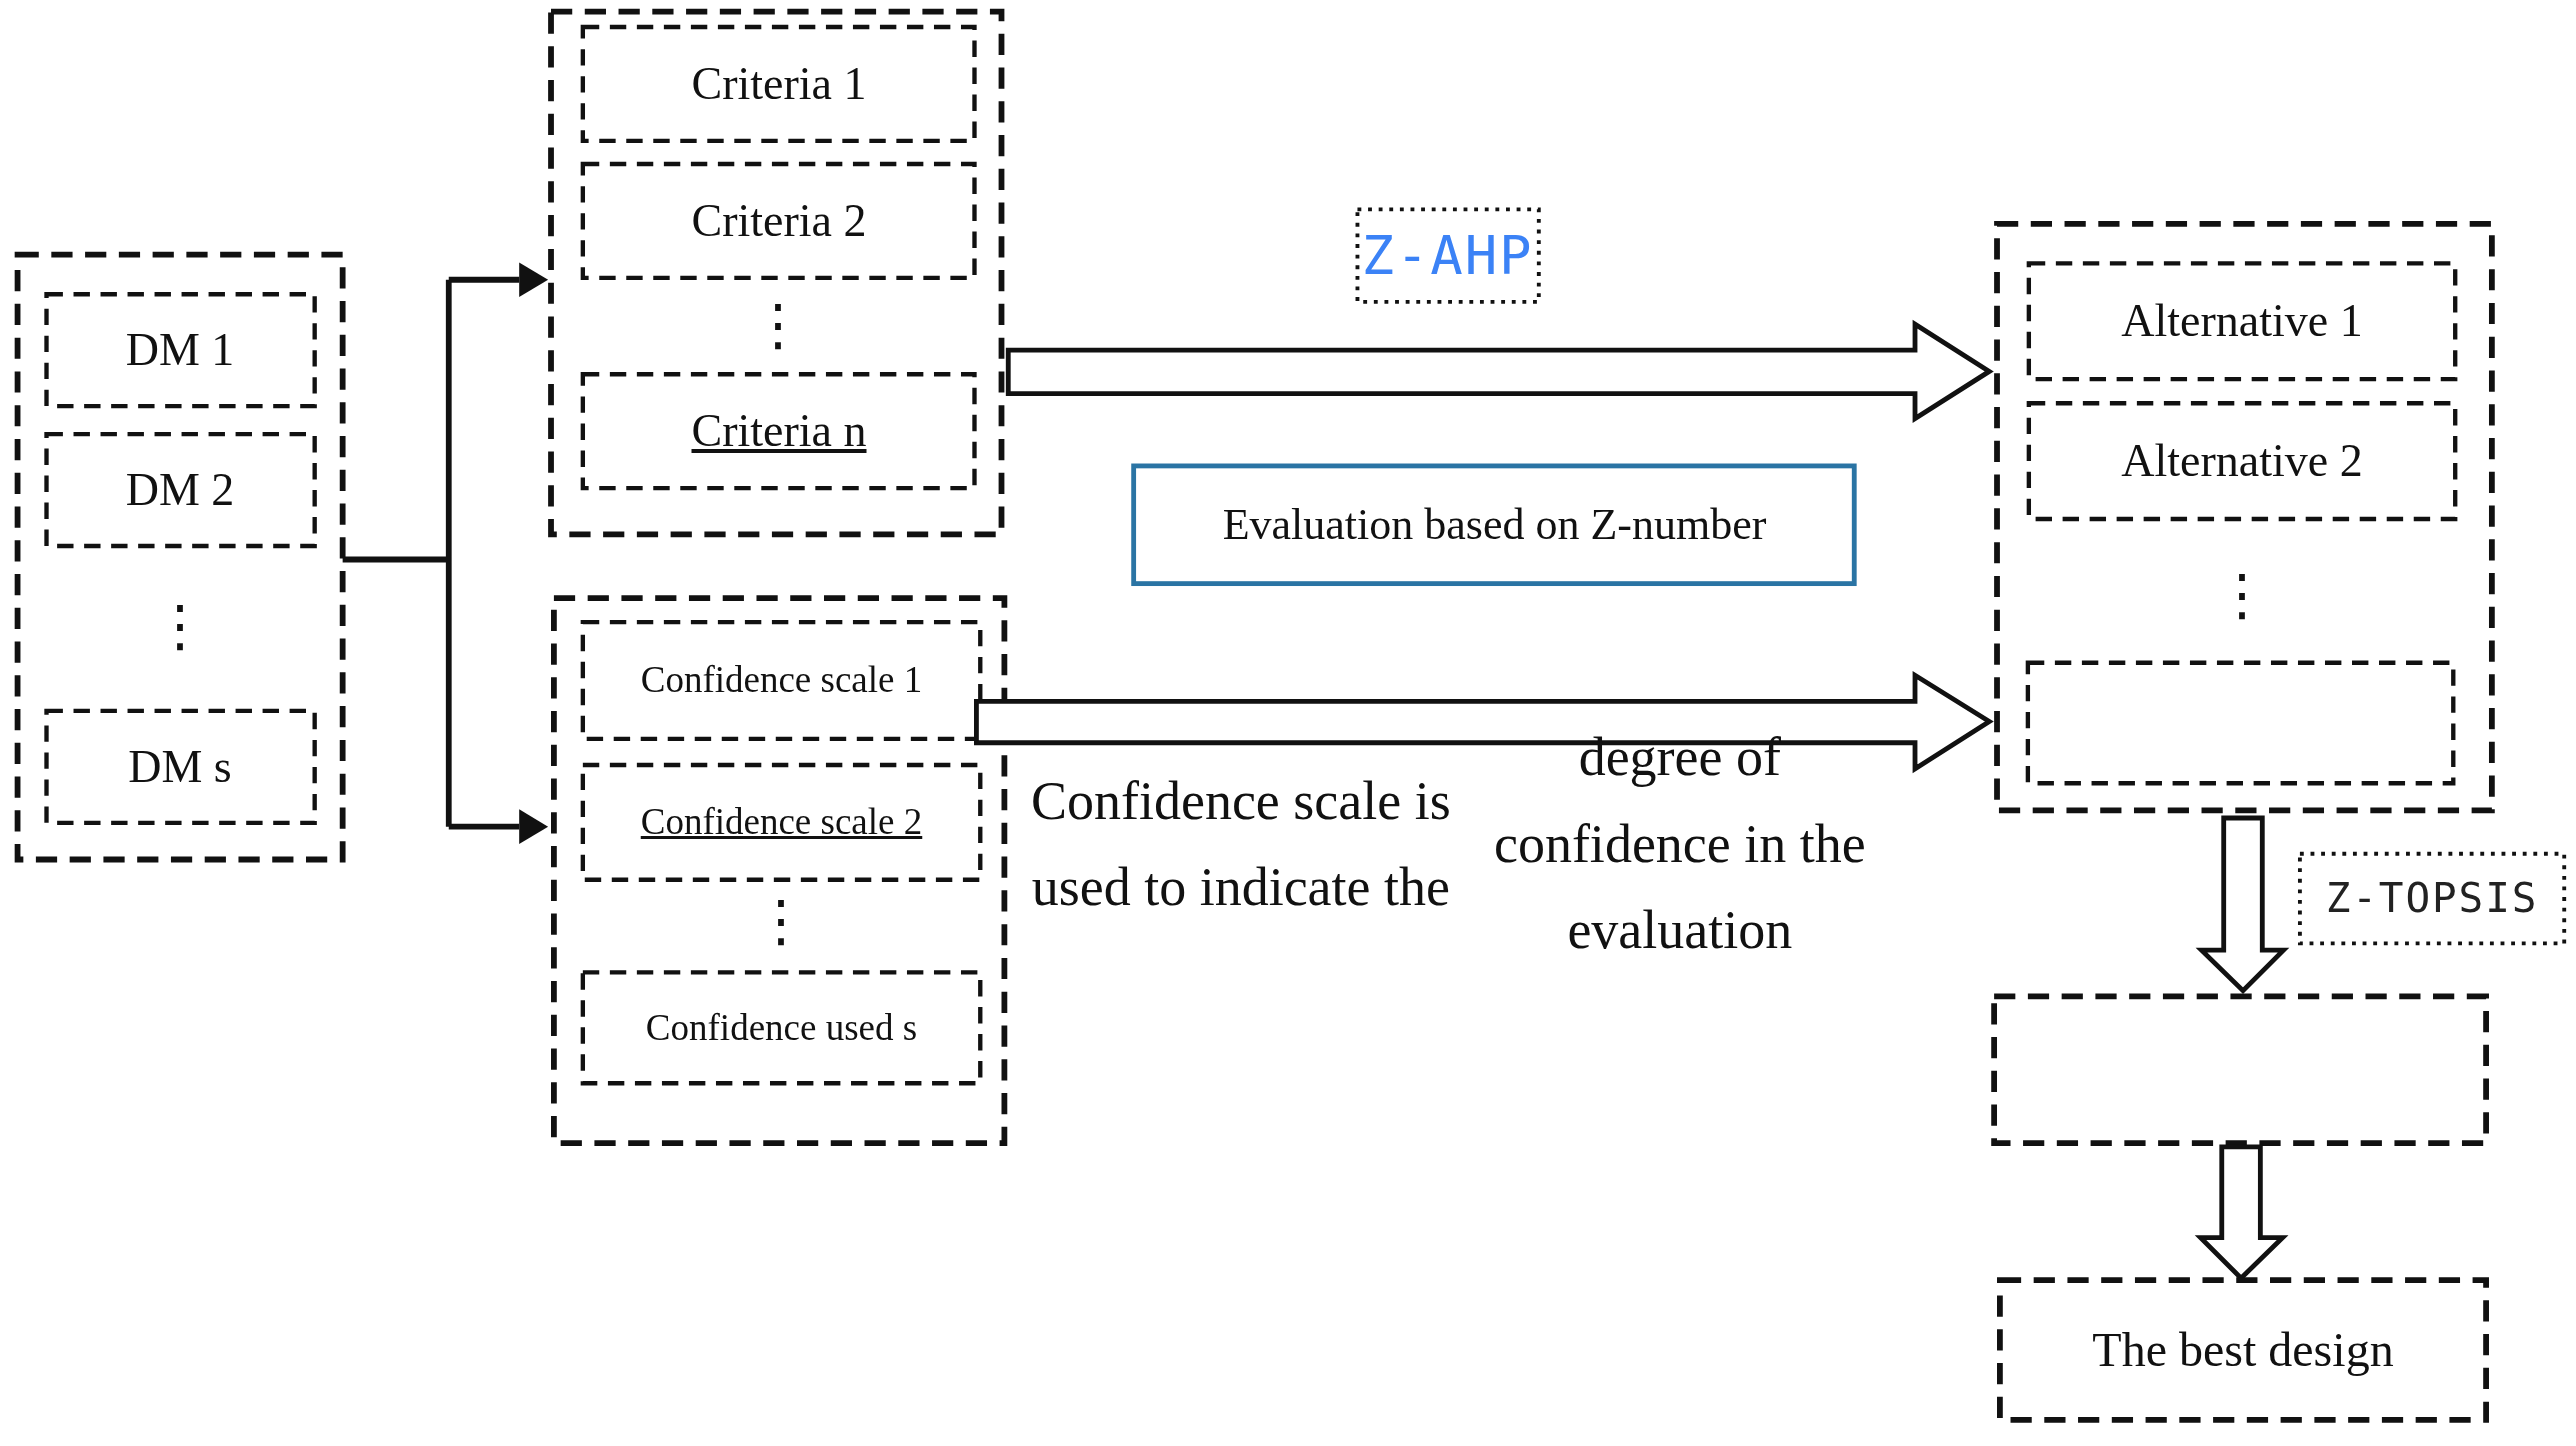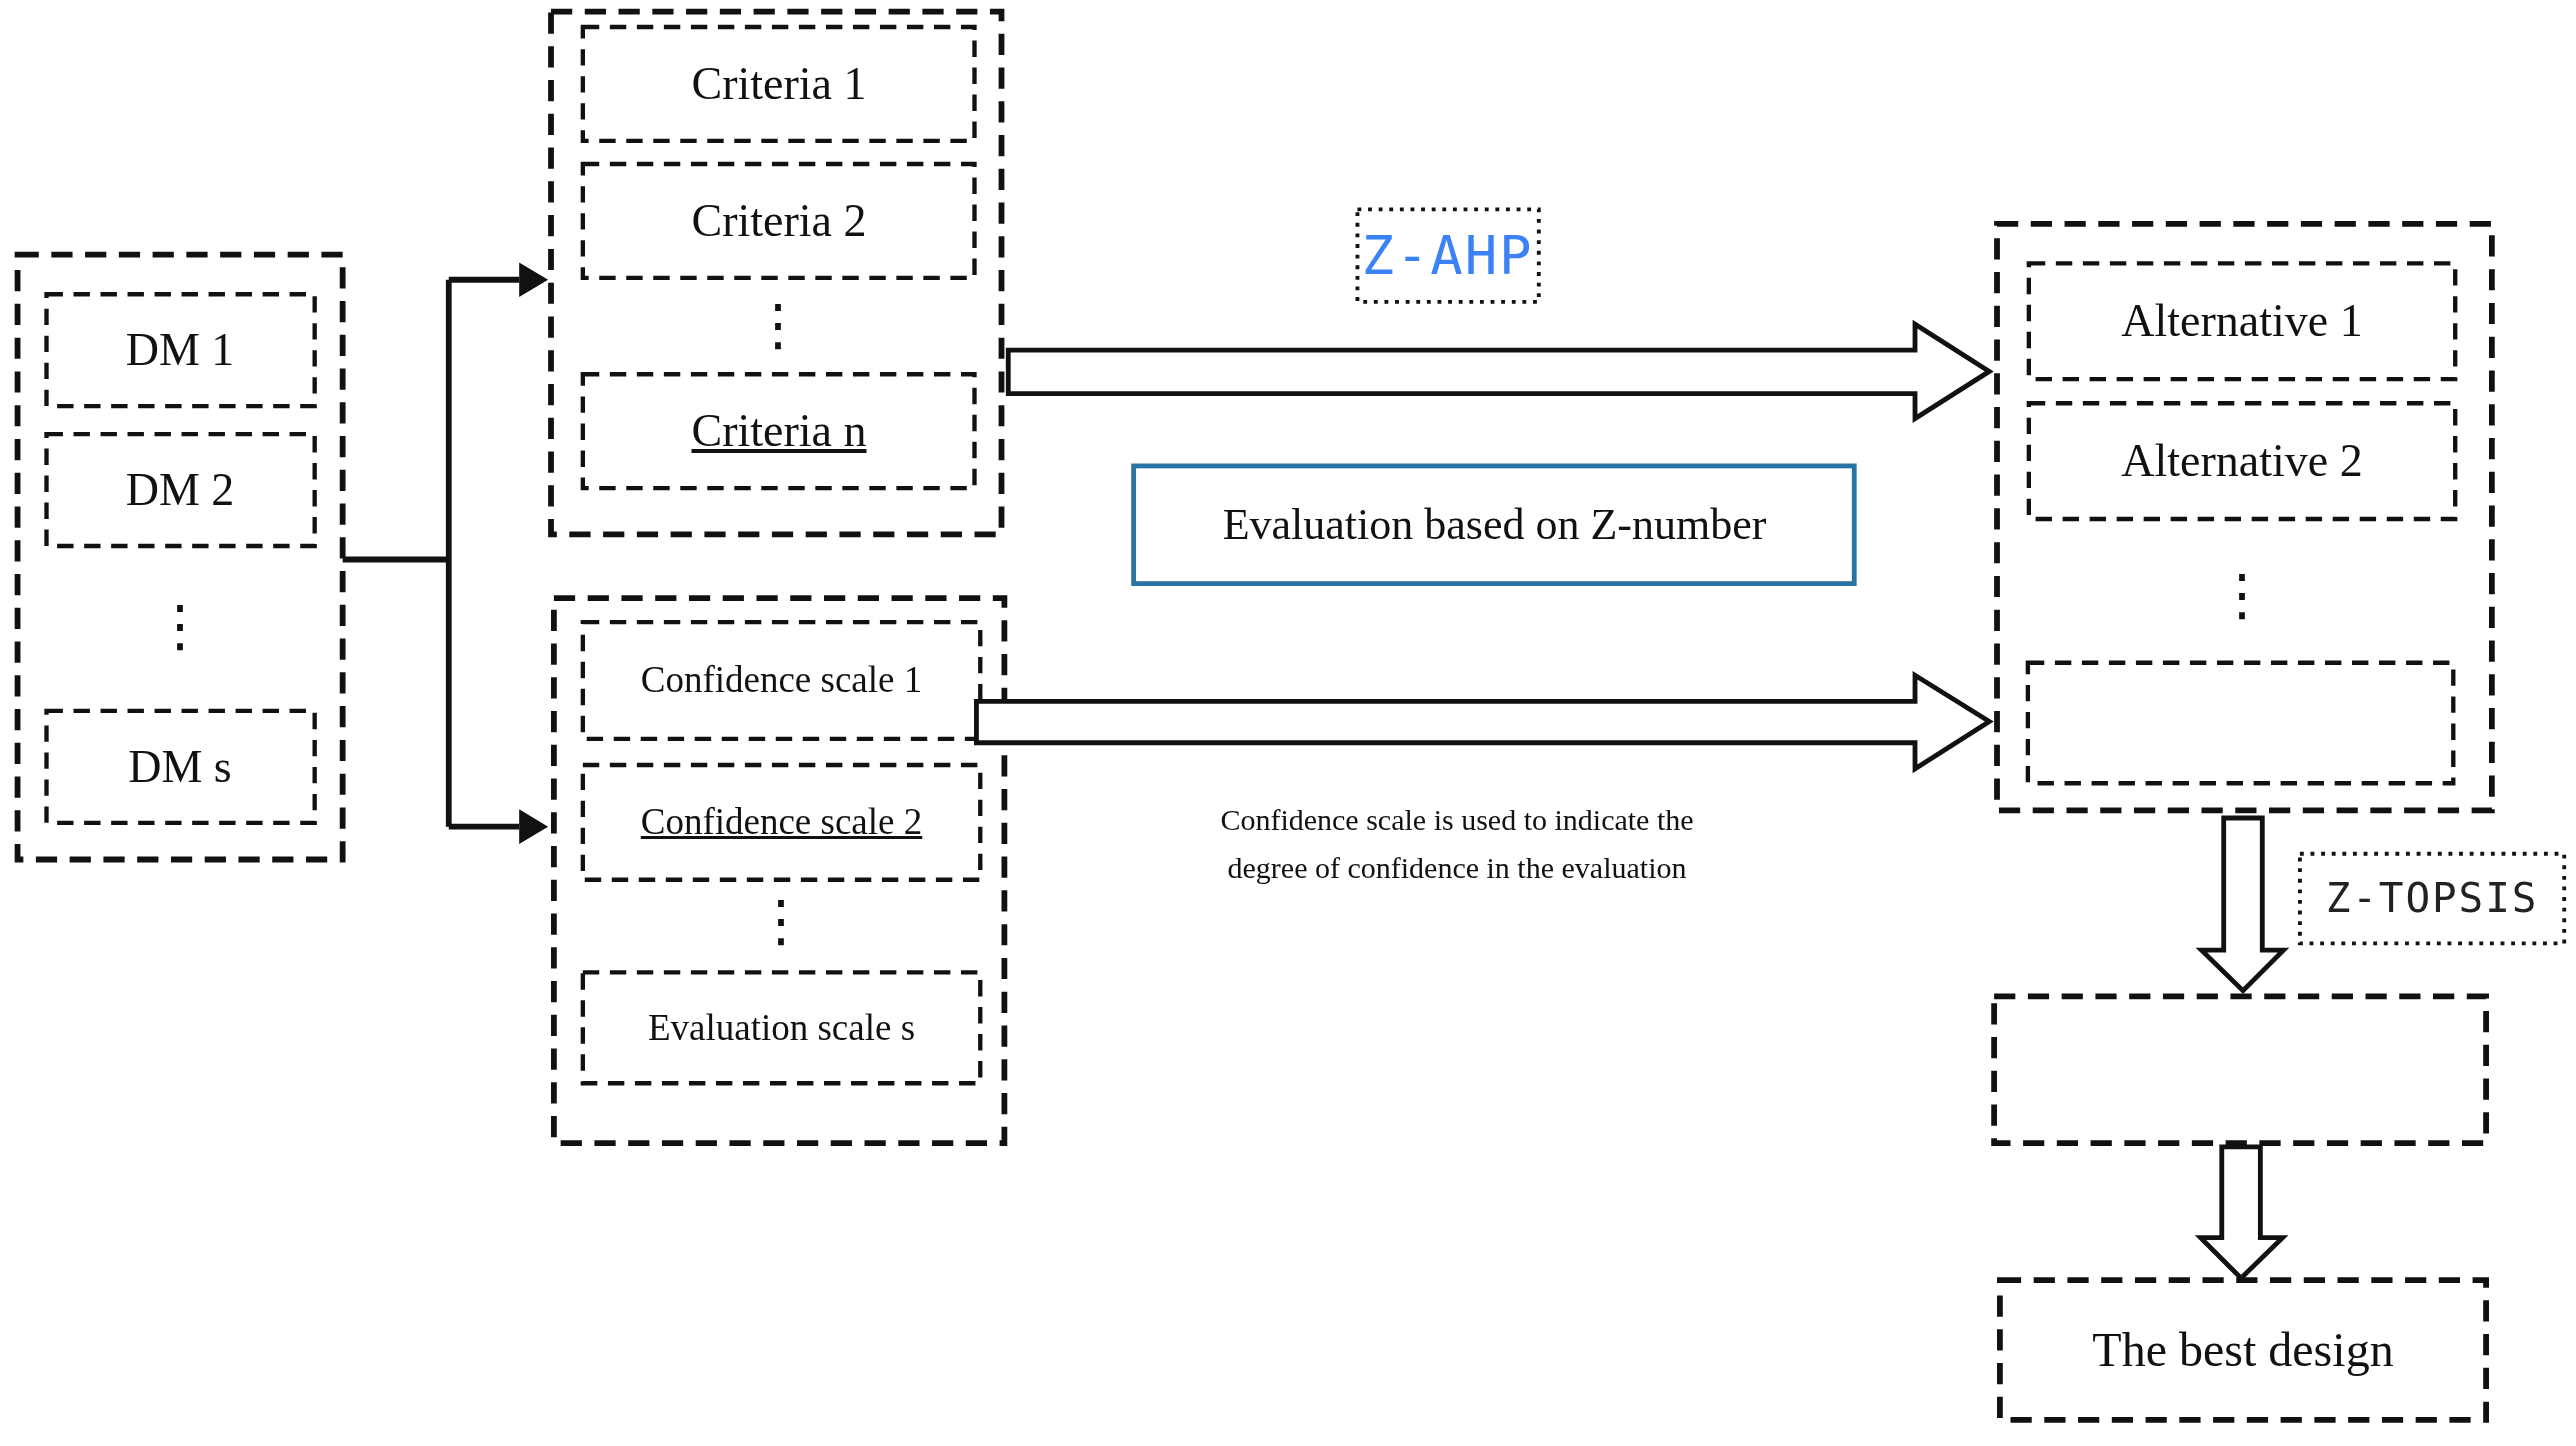--- a/index.html
+++ b/index.html
@@ -28,22 +28,22 @@
   .mono{
     font-family:"DejaVu Sans Mono","Liberation Mono",monospace;
     font-size:54px;letter-spacing:1.9px;color:#3b82f6;
   }
   .mono-s{
     font-family:"DejaVu Sans Mono","Liberation Mono",monospace;
     font-size:41px;letter-spacing:1.9px;color:#222;
   }
   .dots{font-size:56px;letter-spacing:0;}
   .caption{
-    font-size:30px;line-height:1.6;white-space:normal;
-    flex-direction:column;
+    font-size:54px;line-height:1.6;white-space:normal;
+    flex-direction:row;
   }
   .alt-m-suffix{
     font-family:"DejaVu Sans Mono","Liberation Mono",monospace;
     font-size:44px;margin-left:13.5px;
   }
   .alt-m-prefix{margin-right:0;}
 </style>
 </head>
 <body>
 
@@ -100,21 +100,21 @@
   <div class="lbl serif48" style="left:46px;top:711px;width:268px;height:112px;">DM s</div>
 
   <div class="lbl serif48" style="left:583px;top:27px;width:392px;height:114px;">Criteria 1</div>
   <div class="lbl serif48" style="left:583px;top:164px;width:392px;height:114px;">Criteria 2</div>
   <div class="lbl dots" style="left:730px;top:278px;width:96px;height:96px;">⋮</div>
   <div class="lbl serif48" style="left:583px;top:374px;width:392px;height:114px;text-decoration:underline;">Criteria n</div>
 
   <div class="lbl conf" style="left:583px;top:622px;width:397px;height:117px;">Confidence scale 1</div>
   <div class="lbl conf" style="left:583px;top:765px;width:397px;height:115px;text-decoration:underline;">Confidence scale 2</div>
   <div class="lbl dots" style="left:733px;top:876px;width:96px;height:92px;">⋮</div>
-  <div class="lbl conf" style="left:583px;top:973px;width:397px;height:111px;">Evaluation scale s</div>
+  <div class="lbl conf" style="left:583px;top:973px;width:397px;height:111px;">Confidence used s</div>
 
   <div class="lbl mono" style="left:1357px;top:209px;width:181px;height:93px;">Z-AHP</div>
 
   <div class="lbl serif46" style="left:1134px;top:466px;width:721px;height:118px;">Evaluation based on Z-number</div>
 
   <div class="lbl caption" style="left:1018px;top:767px;width:878px;height:154px;">
     <span>Confidence scale is used to indicate the</span>
     <span>degree of confidence in the evaluation</span>
   </div>
 

